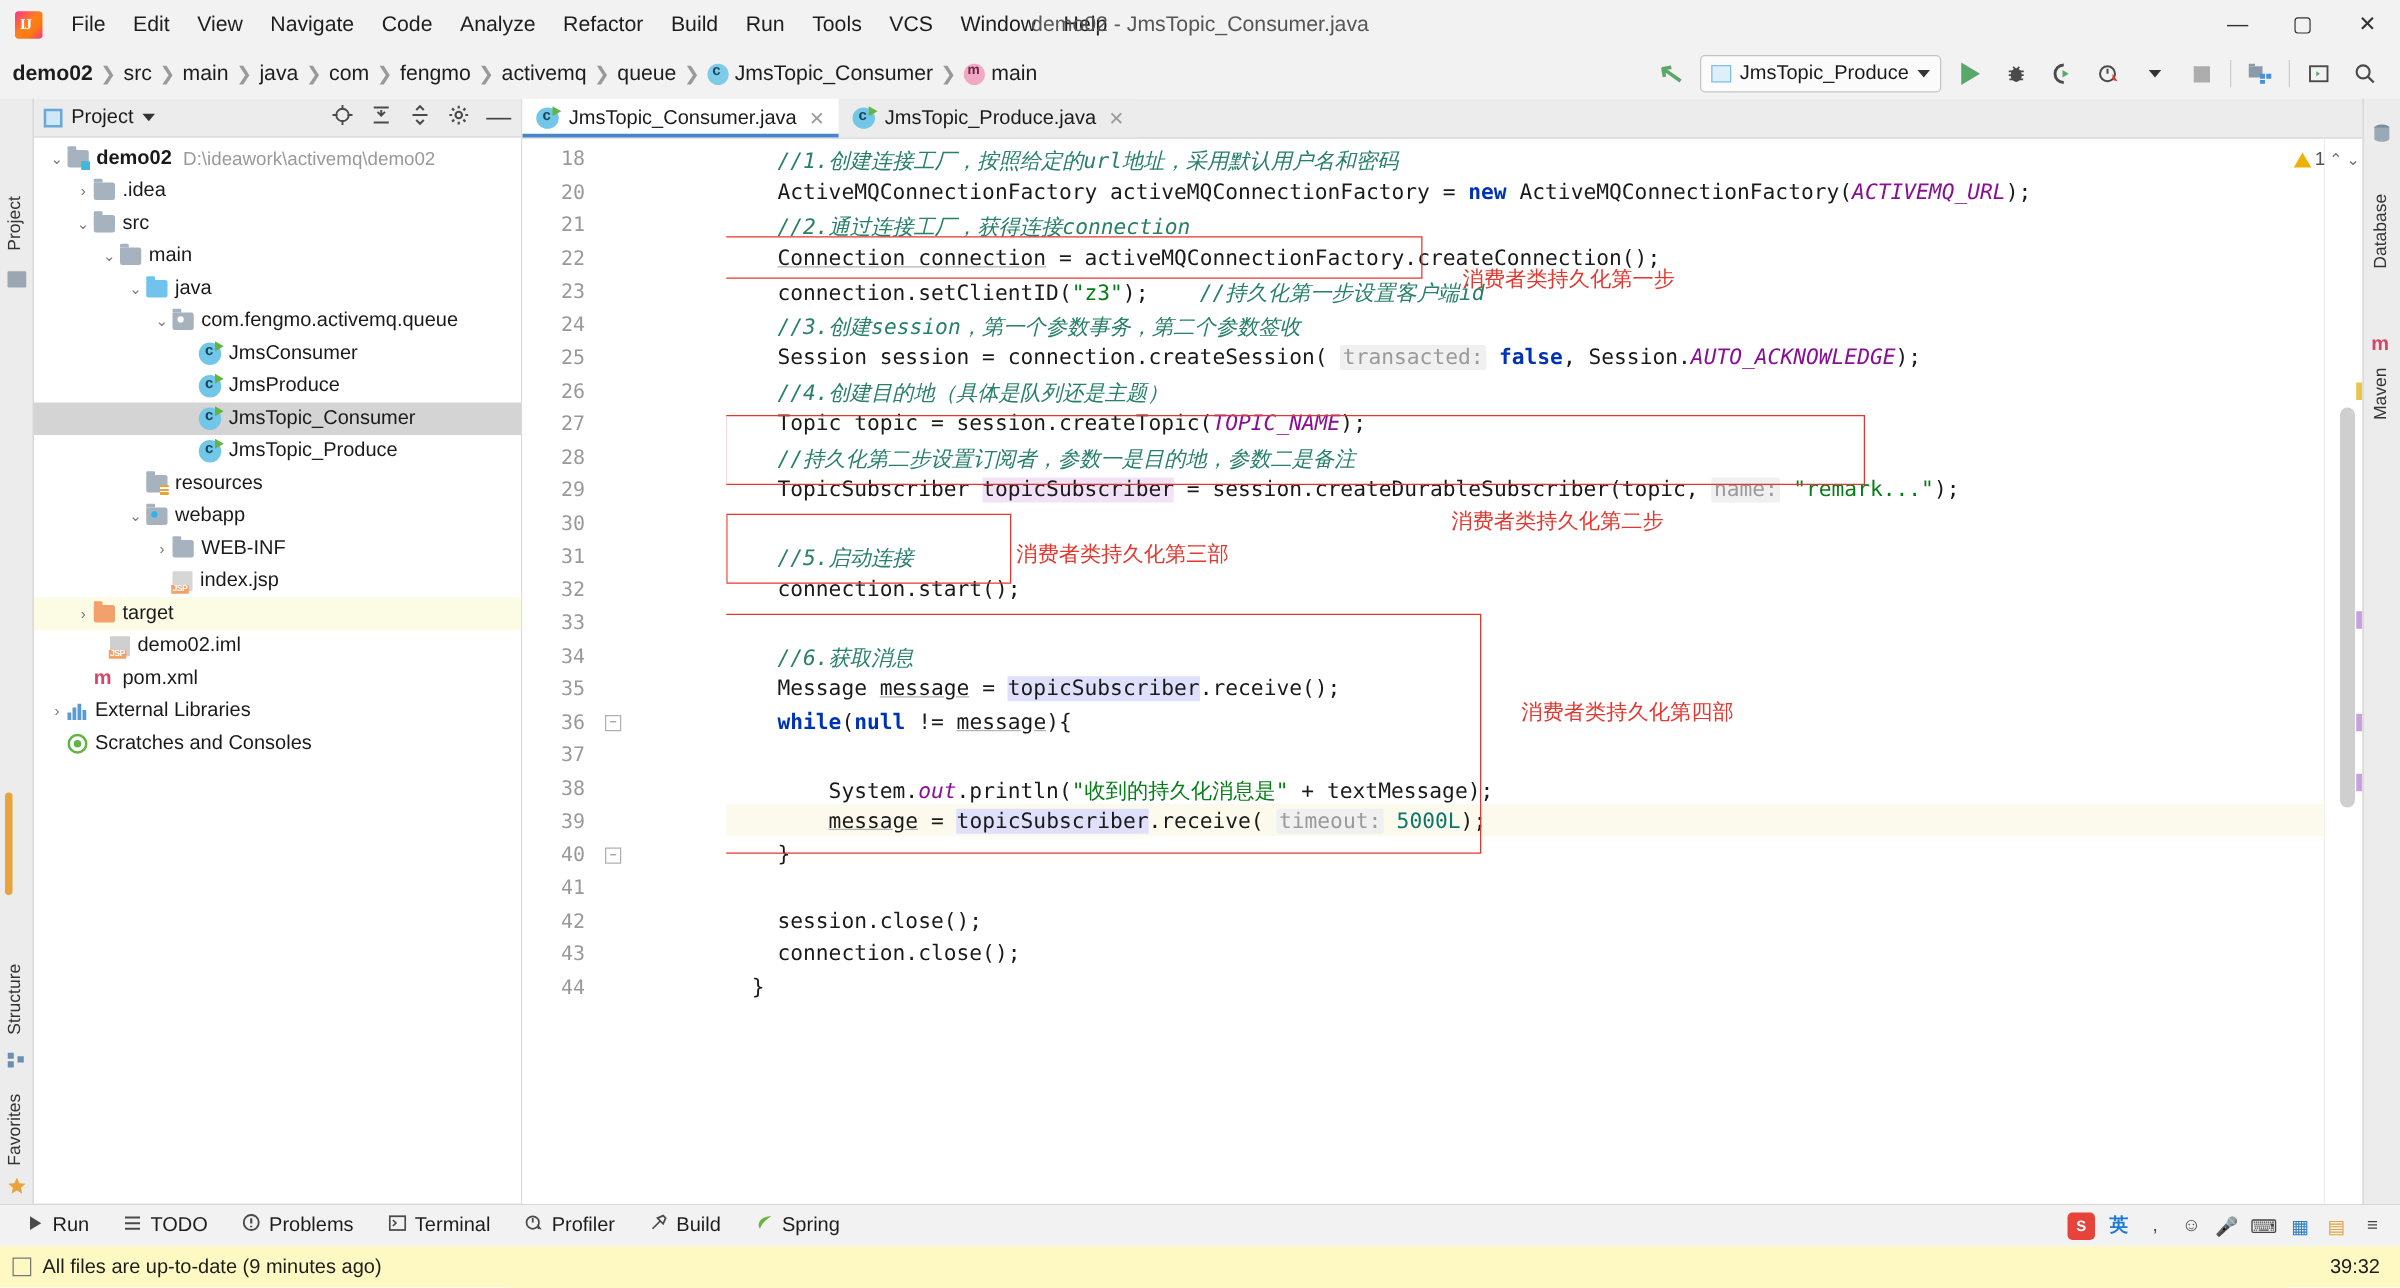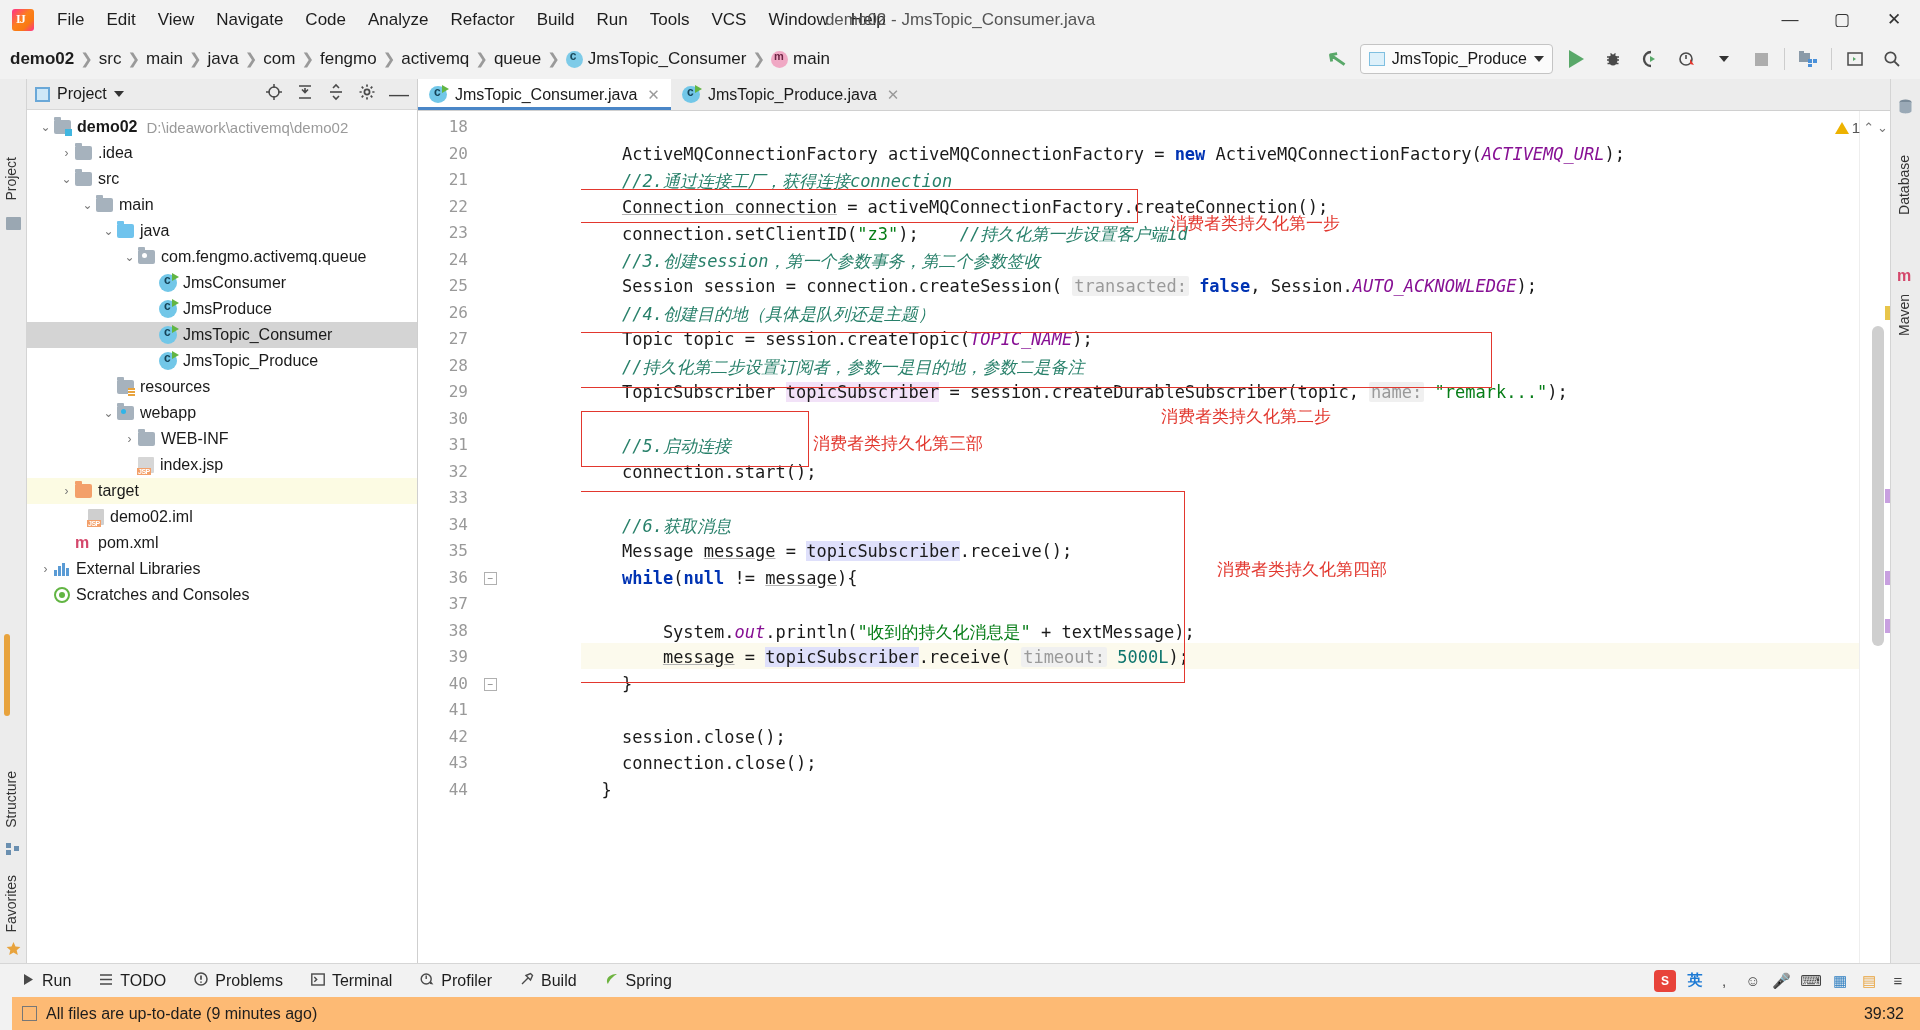--- a/index.html
+++ b/index.html
@@ -132,21 +132,21 @@
   .mstrip { position:absolute; right:0; width:5px; height:14px; }
 
   .rightstrip { width:30px; background:#ececec; border-left:1px solid #d4d4d4; position:relative; flex:0 0 30px;}
 
   
   .toolwin { height:34px; background:#f2f2f2; border-top:1px solid #d6d6d6; display:flex; align-items:center; padding-left:10px; gap:4px; flex:0 0 34px;}
   .twbtn { display:flex; align-items:center; gap:7px; padding:3px 12px; font-size:16px; color:#1d1d1d; }
   .tray { margin-left:auto; display:flex; align-items:center; gap:9px; padding-right:12px; }
   .tray-ic { width:20px; height:20px; display:flex; align-items:center; justify-content:center; font-size:15px; color:#444;}
   .sogou { width:22px; height:22px; border-radius:4px; background:#e8433a; color:#fff; font-size:12px; display:flex;align-items:center;justify-content:center;font-weight:bold;}
-  .statusbar { height:33px; background:#fdba74; display:flex; align-items:center; padding-left:10px; font-size:16px; color:#1d1d1d; flex:0 0 33px;margin-left:12px;}
+  .statusbar { height:33px; background:#fef9c3; display:flex; align-items:center; padding-left:10px; font-size:16px; color:#1d1d1d; flex:0 0 33px;}
   .statusbar .right { margin-left:auto; padding-right:16px; font-size:16px; }
   .sbicon { width:15px; height:15px; border:1.5px solid #777; margin-right:9px; flex:0 0 15px;}
 </style>
 </head>
 <body>
 
 <div class="app">
 
   <div class="menubar">
     <div class="ij-logo">
@@ -495,21 +495,21 @@
             <div class="gnum" style="top: 536px;">39</div>
             <div class="gnum" style="top: 562.5px;">40</div>
             <div class="gmark" style="top: 566.5px;">−</div>
             <div class="gnum" style="top: 589px;">41</div>
             <div class="gnum" style="top: 615.5px;">42</div>
             <div class="gnum" style="top: 642px;">43</div>
             <div class="gnum" style="top: 668.5px;">44</div>
           </div>
         <div class="codearea" id="codearea">
             <div class="hlrow" style="top: 532px;"></div>
-            <div class="cl" style="top: 6px;"><span>    </span></div>
+            <div class="cl" style="top: 6px;"><span>    </span><span class="cmt">//1.创建连接工厂，按照给定的url地址，采用默认用户名和密码</span></div>
             <div class="cl" style="top: 32.5px;"><span>    ActiveMQConnectionFactory activeMQConnectionFactory = </span><span class="kw">new</span><span> ActiveMQConnectionFactory(</span><span class="cnst">ACTIVEMQ_URL</span><span>);</span></div>
             <div class="cl" style="top: 59px;"><span>    </span><span class="cmt">//2.通过连接工厂，获得连接connection</span></div>
             <div class="cl" style="top: 85.5px;"><span>    </span><span class="und">Connection connection</span><span> = activeMQConnectionFactory.createConnection();</span></div>
             <div class="cl" style="top: 112px;"><span>    connection.setClientID(</span><span class="str">"z3"</span><span>);    </span><span class="cmt">//持久化第一步设置客户端id</span></div>
             <div class="cl" style="top: 138.5px;"><span>    </span><span class="cmt">//3.创建session，第一个参数事务，第二个参数签收</span></div>
             <div class="cl" style="top: 165px;"><span>    Session session = connection.createSession( </span><span class="hint">transacted:</span><span> </span><span class="kw">false</span><span>, Session.</span><span class="cnst">AUTO_ACKNOWLEDGE</span><span>);</span></div>
             <div class="cl" style="top: 191.5px;"><span>    </span><span class="cmt">//4.创建目的地（具体是队列还是主题）</span></div>
             <div class="cl" style="top: 244.5px;"><span>    </span><span class="cmt">//持久化第二步设置订阅者，参数一是目的地，参数二是备注</span></div>
             <div class="cl" style="top: 218px;"><span>    Topic topic = session.createTopic(</span><span class="cnst">TOPIC_NAME</span><span>);</span></div>
             <div class="cl" style="top: 271px;"><span>    TopicSubscriber </span><span class="hlv">topicSubscriber</span><span> = session.createDurableSubscriber(topic, </span><span class="hint">name:</span><span> </span><span class="str">"remark..."</span><span>);</span></div>

